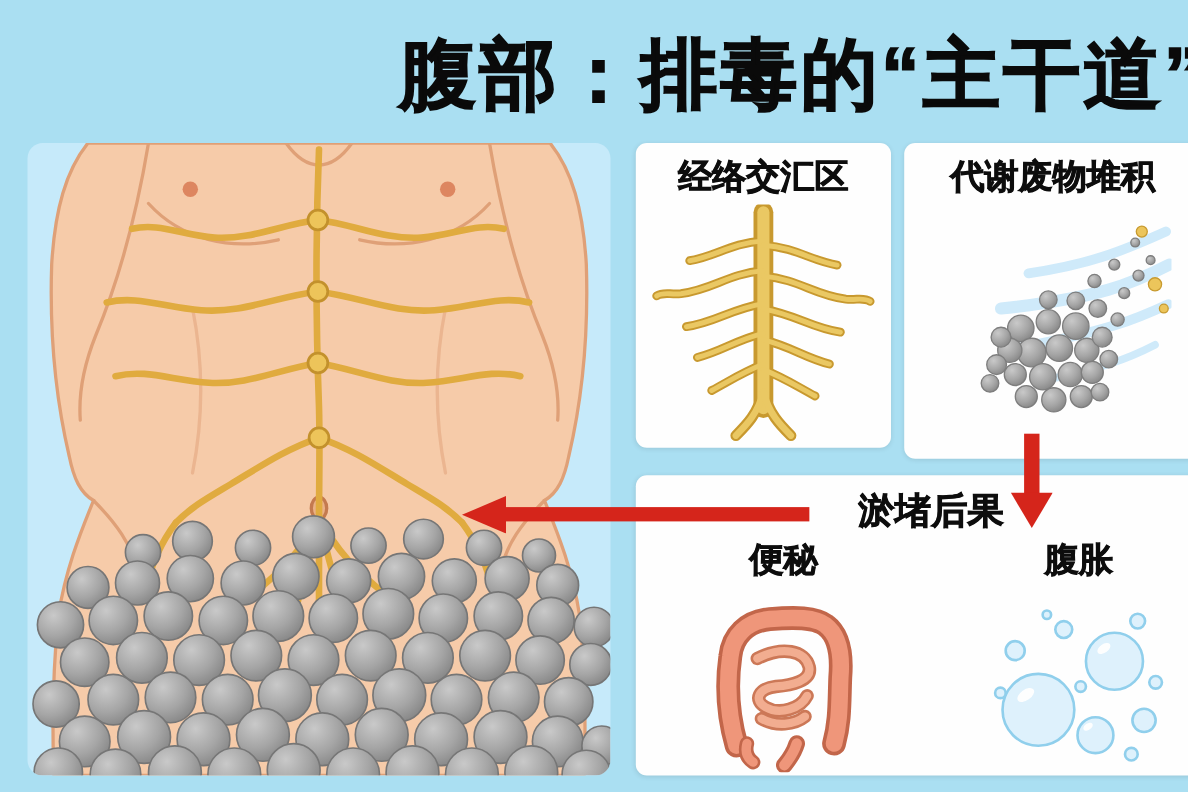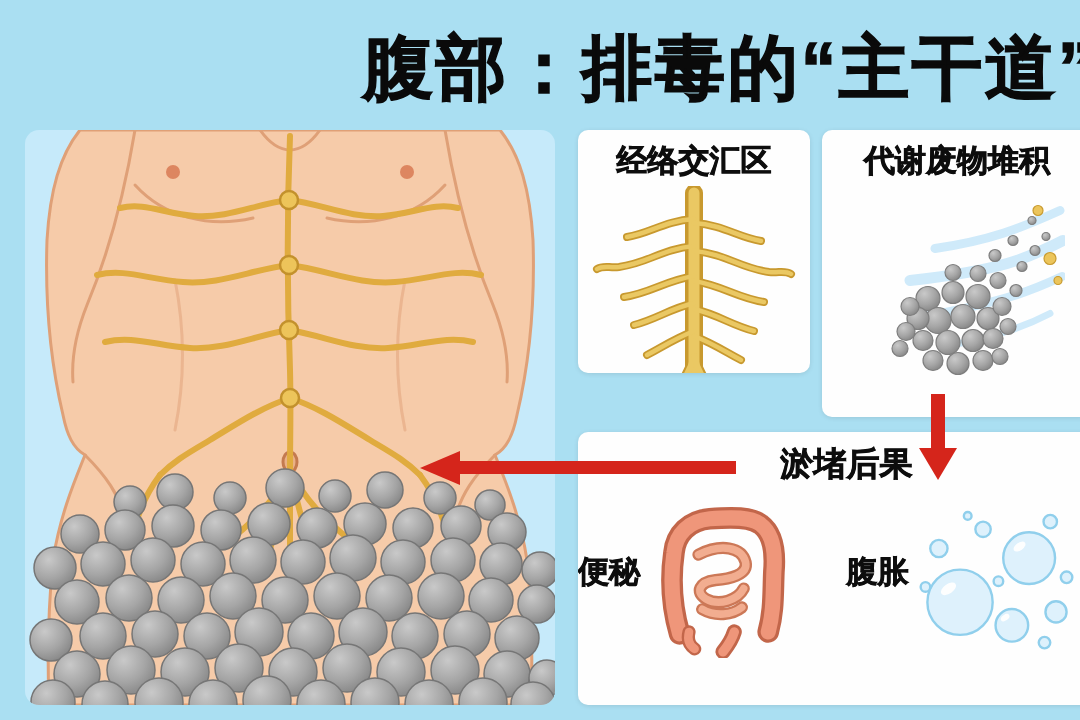--- a/index.html
+++ b/index.html
@@ -13,32 +13,32 @@
     letter-spacing:3px; -webkit-text-stroke:1.5px #0a0a0a;
   }
 
   .torso-panel {
     position:absolute; left:25px; top:130px; width:530px; height:575px;
     background:#c6eafa; border-radius:14px; overflow:hidden;
   }
 
   .panel { position:absolute; background:#fefefe; border-radius:10px;
            box-shadow:0 1px 5px rgba(0,0,0,.10); overflow:hidden; }
-  .panel-meridian { left:578px; top:130px; width:232px; height:243px; }
+  .panel-meridian { left:578px; top:130px; width:232px; height:277px; }
   .panel-waste    { left:822px; top:130px; width:270px; height:287px; }
   .panel-consequences { left:578px; top:432px; width:537px; height:273px; }
 
   .panel-title { text-align:center; font-weight:900; font-size:31px; color:#0d0d0d;
                  padding-top:10px; -webkit-text-stroke:0.8px #0d0d0d; }
   .consequences-title { font-size:33px; }
 
   .panel-illustration { display:block; margin:4px auto 0; }
 
   .cols { position:absolute; top:56px; left:0; width:100%; display:flex; }
-  .col  { flex:1; display:flex; flex-direction:row; align-items:center; }
+  .col  { flex:1; display:flex; flex-direction:column; align-items:center; }
   .col-label { font-size:31px; font-weight:900; color:#0d0d0d; margin-bottom:2px;
                -webkit-text-stroke:0.8px #0d0d0d; }
 
   .arrow { position:absolute; }
   .arrow-down { left:919px; top:394px; width:38px; height:86px; }
   .arrow-left { left:420px; top:451px; width:316px; height:34px; }
 
   svg { display:block; }
 </style>
 </head>

